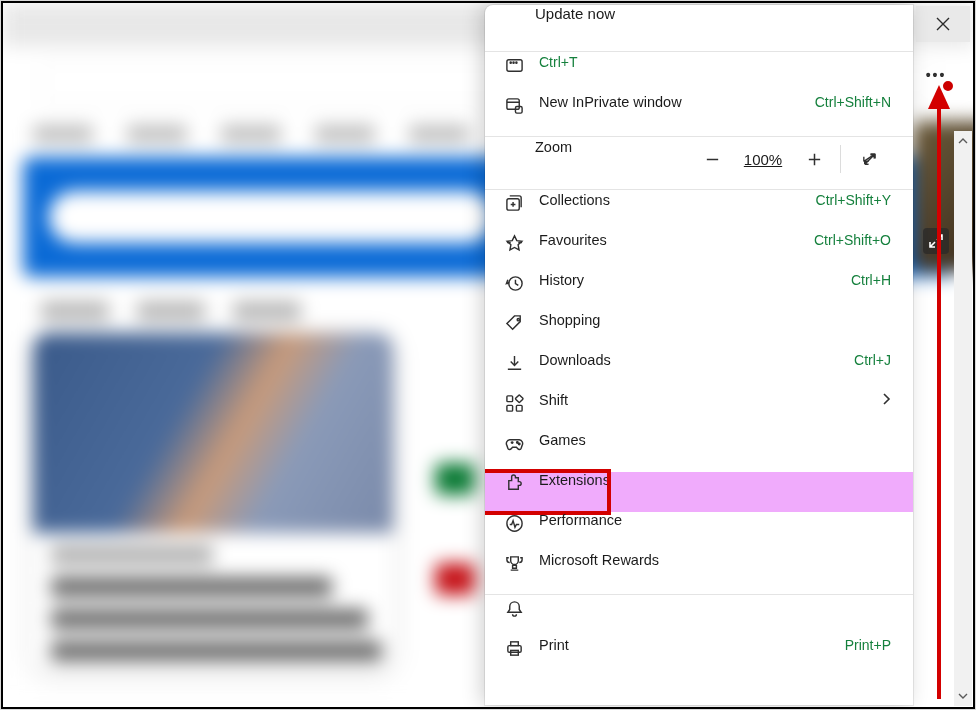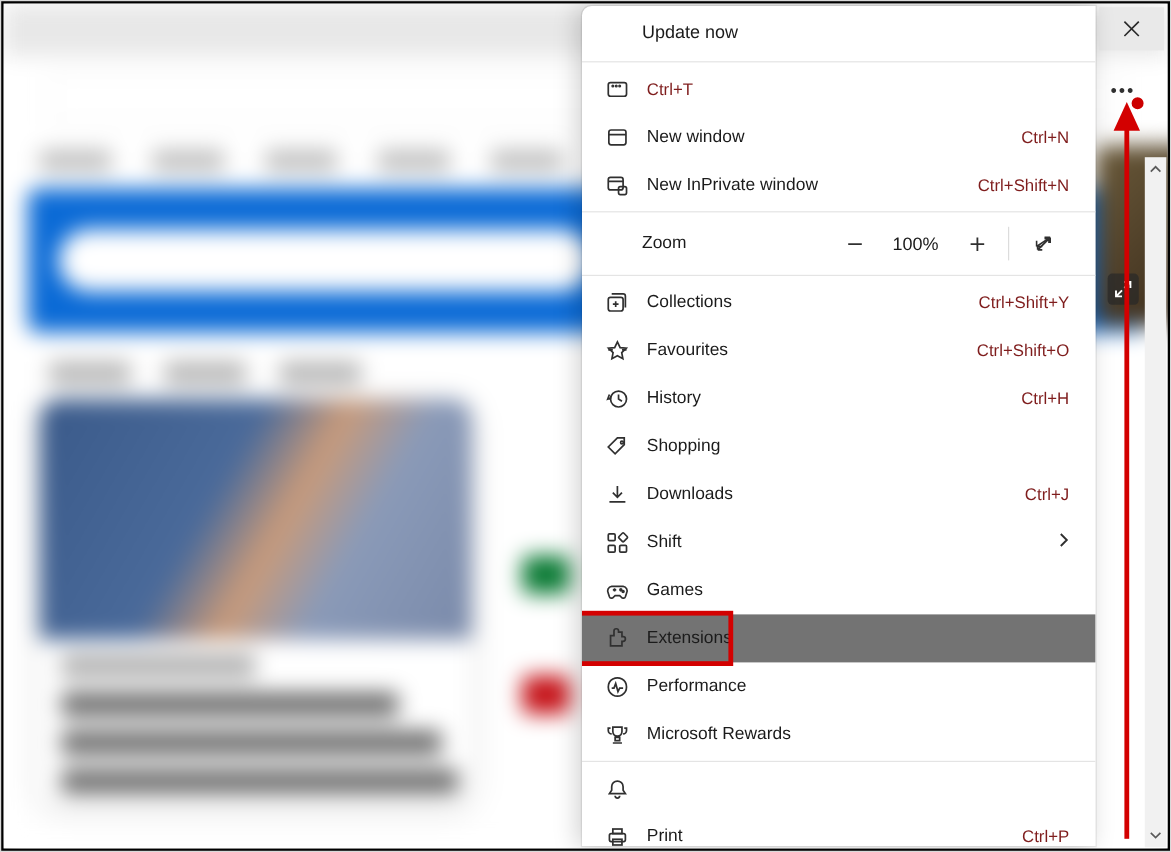--- a/index.html
+++ b/index.html
@@ -82,35 +82,35 @@
   .expand-ico svg { width:16px; height:16px; stroke:#fff; }
 
   
   .menu {
     position:absolute; top:2px; left:482px; width:428px; bottom:2px;
     background:#fff; box-shadow:-4px 0 20px rgba(0,0,0,.18), 0 0 0 1px rgba(0,0,0,.08);
     border-radius:8px 0 0 0; z-index:6; overflow:hidden;
     font-size:14.5px; color:#1b1b1b;
   }
   .menu-row {
-    display:flex; align-items:center; height:40px;
+    display:flex; align-items:flex-start; height:40px;
     padding:0 22px 0 18px; position:relative;
   }
-  .menu-row.hovered { background:#737373; }
+  .menu-row.hovered { background:#f0abfc; }
   .menu-row.header { height:44px; padding-left:50px; font-size:15px; }
   .menu-row .ico { width:22px; height:22px; margin-right:14px; flex:0 0 22px; display:flex; align-items:center; justify-content:center; color:#303030; }
   .menu-row .ico svg { width:19px; height:19px; stroke:#303030; stroke-width:1.5; fill:none; }
   .menu-row .label { flex:1; }
-  .menu-row .shortcut { color:#7f1d1d; font-size:14px; }
+  .menu-row .shortcut { color:#15803d; font-size:14px; }
   .menu-row .chev { color:#3a3a3a; }
   .divider { height:1px; background:#e4e4e4; margin:2px 0; }
 
   .zoom-row { height:48px; padding-left:50px; }
   .zoom-row .label { flex:0 0 auto; margin-right:auto; }
-  .zoom-ctrl { display:flex; align-items:center; gap:0; }
+  .zoom-ctrl { display:flex; align-items:center; gap:0;text-decoration:underline; }
   .zoom-ctrl .zbtn { width:44px; height:40px; display:flex; align-items:center; justify-content:center; }
   .zoom-ctrl .zval { width:58px; text-align:center; font-size:15px; }
   .zoom-ctrl .vline { width:1px; height:28px; background:#dcdcdc; margin:0 6px 0 4px; }
   .zoom-ctrl svg { width:17px; height:17px; stroke:#303030; stroke-width:1.6; fill:none; }
 
   .highlight-box {
     position:absolute; left:-4px; top:-3px; width:130px; height:46px;
     border:4px solid #d30000; pointer-events:none;
   }
 </style>
@@ -194,30 +194,20 @@
     <div class="menu-row hoverable">
       <span class="ico">
           <svg viewBox="0 0 20 20">
             <rect x="2" y="4" width="16" height="12" rx="2"></rect>
             <circle cx="6" cy="7" r=".6" fill="#303030"></circle>
             <circle cx="9" cy="7" r=".6" fill="#303030"></circle>
             <circle cx="12" cy="7" r=".6" fill="#303030"></circle>
           </svg>
         </span>
       <span class="shortcut">Ctrl+T</span>
-    </div>
-    <div class="menu-row hoverable">
-      <span class="ico">
-          <svg viewBox="0 0 20 20">
-            <rect x="2.5" y="3.5" width="15" height="13" rx="2"></rect>
-            <path d="M2.5 7.5 h15"></path>
-          </svg>
-        </span>
-      <span class="label">New window</span>
-      <span class="shortcut">Ctrl+N</span>
     </div>
     <div class="menu-row hoverable">
       <span class="ico">
           <svg viewBox="0 0 20 20">
             <rect x="2" y="3" width="13" height="11" rx="2"></rect>
             <path d="M2 6.5 h13"></path>
             <rect x="11" y="11" width="7" height="7" rx="1.5"></rect>
           </svg>
         </span>
       <span class="label">New InPrivate window</span>
@@ -363,18 +353,18 @@
     </div>
     <div class="menu-row hoverable">
       <span class="ico">
           <svg viewBox="0 0 20 20">
             <rect x="3" y="7" width="14" height="7" rx="1.5"></rect>
             <rect x="6" y="3" width="8" height="4"></rect>
             <rect x="6" y="12" width="8" height="5"></rect>
           </svg>
         </span>
       <span class="label">Print</span>
-      <span class="shortcut">Ctrl+P</span>
+      <span class="shortcut">Print+P</span>
     </div>
 
   </div>
 
 </div>
 
 </body></html>

